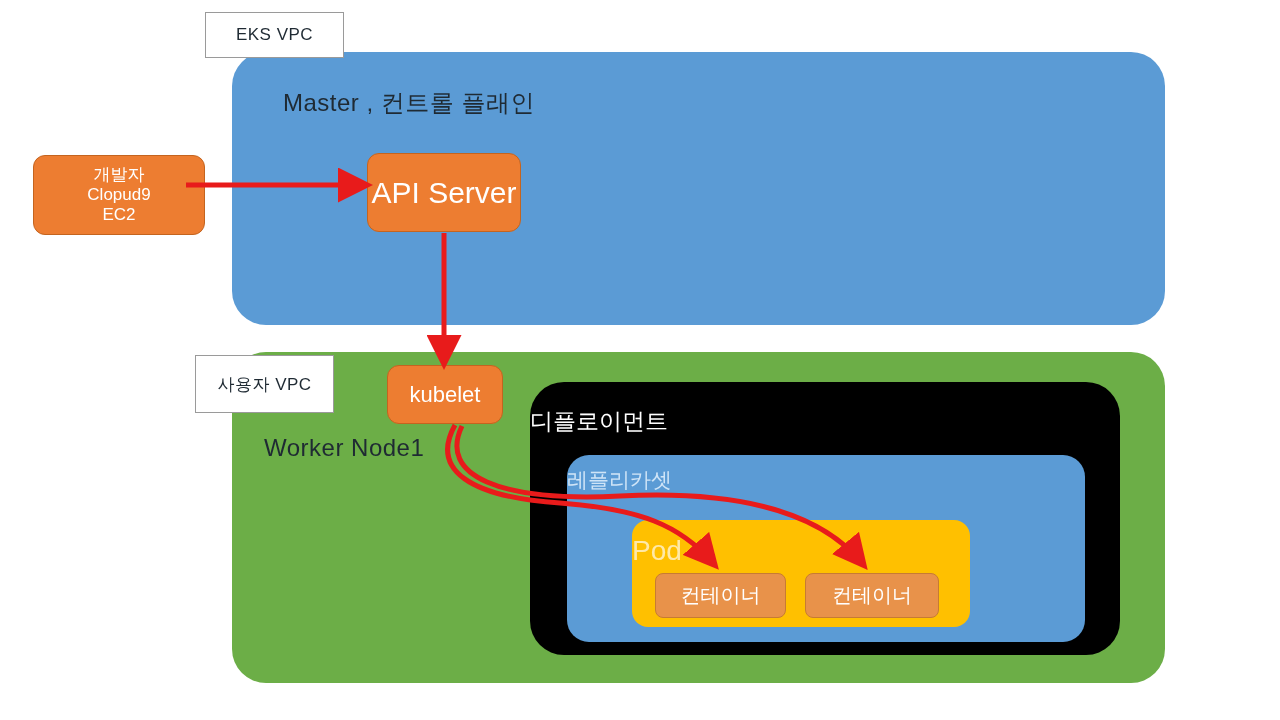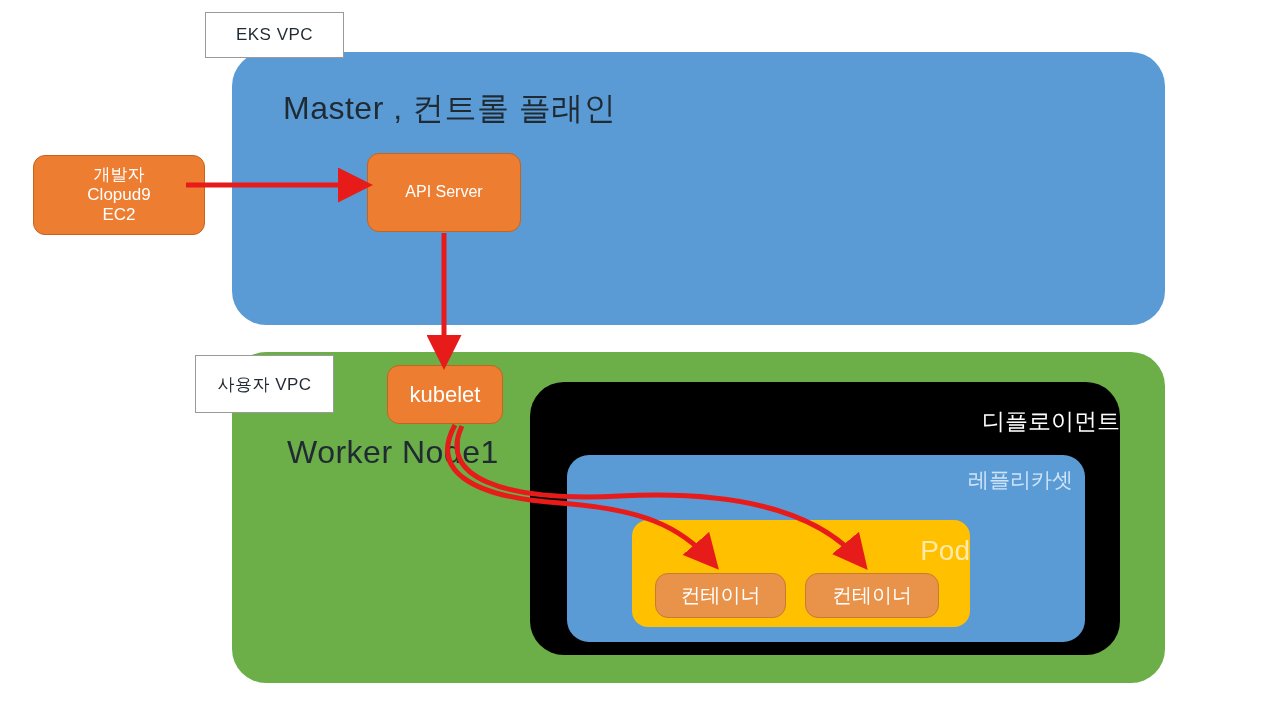--- a/index.html
+++ b/index.html
@@ -42,21 +42,21 @@
     background: #5b9bd5;
   }
   .region-worker {
     background: #6cae47;
   }
 
   
   .region-title {
     position: absolute;
     color: #1f2a33;
-    font-size: 32px;
+    font-size: 24px;
     letter-spacing: 0.5px;
     white-space: nowrap;
   }
 
   
   .label-box {
     position: absolute;
     background: #ffffff;
     border: 1px solid #9a9a9a;
     display: flex;
@@ -71,21 +71,21 @@
   
   .box-orange {
     background: #ed7d31;
     border: 1px solid #c4641f;
     border-radius: 12px;
     color: #ffffff;
   }
   .box-orange-light {
     background: #e8924a;
     border: 1px solid #c77b33;
-    border-radius: 13px;
+    border-radius: 8px;
     color: #ffffff;
   }
 
   .box-black {
     position: absolute;
     background: #000000;
     border-radius: 34px;
   }
   .box-blue {
     position: absolute;
@@ -94,23 +94,22 @@
   }
   .box-yellow {
     position: absolute;
     background: #ffc000;
     border-radius: 16px;
   }
 
   .inner-title {
     position: absolute;
     width: 100%;
-    text-align: right;
+    text-align: left;
     white-space: nowrap;
-    padding-left: 47px;
   }
   .t-deployment { color: #ffffff; font-size: 23px; }
   .t-replicaset { color: #cfe4f7; font-size: 21px; }
   .t-pod        { color: #ffe9a8; font-size: 28px; }
 
   svg.arrows {
     position: absolute;
     left: 0;
     top: 0;
     width: 1280px;
@@ -127,42 +126,42 @@
   <div class="region region-master" style="left:232px; top:52px; width:933px; height:273px;"></div>
 
   <div class="region-title" style="left:283px; top:87px;">Master , 컨트롤 플래인</div>
 
   <div class="label-box" style="left:205px; top:12px; width:139px; height:46px;">EKS  VPC</div>
 
   <div class="region region-worker" style="left:232px; top:352px; width:933px; height:331px;"></div>
 
   <div class="label-box" style="left:195px; top:355px; width:139px; height:58px;">사용자  VPC</div>
 
-  <div class="region-title" style="left:264px; top:434px;margin-left:23px;">Worker  Node1</div>
+  <div class="region-title" style="left:264px; top:434px;">Worker  Node1</div>
 
   <div class="box-black" style="left:530px; top:382px; width:590px; height:273px;"></div>
   <div class="inner-title t-deployment" style="left:530px; top:406px; width:590px;">디플로이먼트</div>
 
   <div class="box-blue" style="left:567px; top:455px; width:518px; height:187px;"></div>
-  <div class="inner-title t-replicaset" style="left:555px; top:466px; width:518px;">레플리카셋</div>
+  <div class="inner-title t-replicaset" style="left:567px; top:466px; width:518px;">레플리카셋</div>
 
   <div class="box-yellow" style="left:632px; top:520px; width:338px; height:107px;"></div>
   <div class="inner-title t-pod" style="left:632px; top:535px; width:338px;">Pod</div>
 
   <div class="node box-orange-light" style="left:655px; top:573px; width:131px; height:45px; font-size:20px;">컨테이너</div>
 
   <div class="node box-orange-light" style="left:805px; top:573px; width:134px; height:45px; font-size:20px;">컨테이너</div>
 
   <div class="node box-orange" style="left:13px; top:155px; width:172px; height:80px; font-size:17px; flex-direction:column;margin-left:20px;">
     <span>개발자</span>
     <span>Clopud9</span>
     <span>EC2</span>
   </div>
 
-  <div class="node box-orange" style="left:367px; top:153px; width:154px; height:79px; font-size:16px;">API Server</div>
+  <div class="node box-orange" style="left:367px; top:153px; width:154px; height:79px; font-size:30px;">API Server</div>
 
   <div class="node box-orange" style="left:387px; top:365px; width:116px; height:59px; font-size:22px;">kubelet</div>
 
   <svg class="arrows" viewBox="0 0 1280 720">
     <defs>
       <marker id="ah" markerWidth="7" markerHeight="7" refX="5.2" refY="3.5" orient="auto" markerUnits="strokeWidth">
         <path d="M0,0 L7,3.5 L0,7 z" fill="#e81b1b"></path>
       </marker>
     </defs>
 

